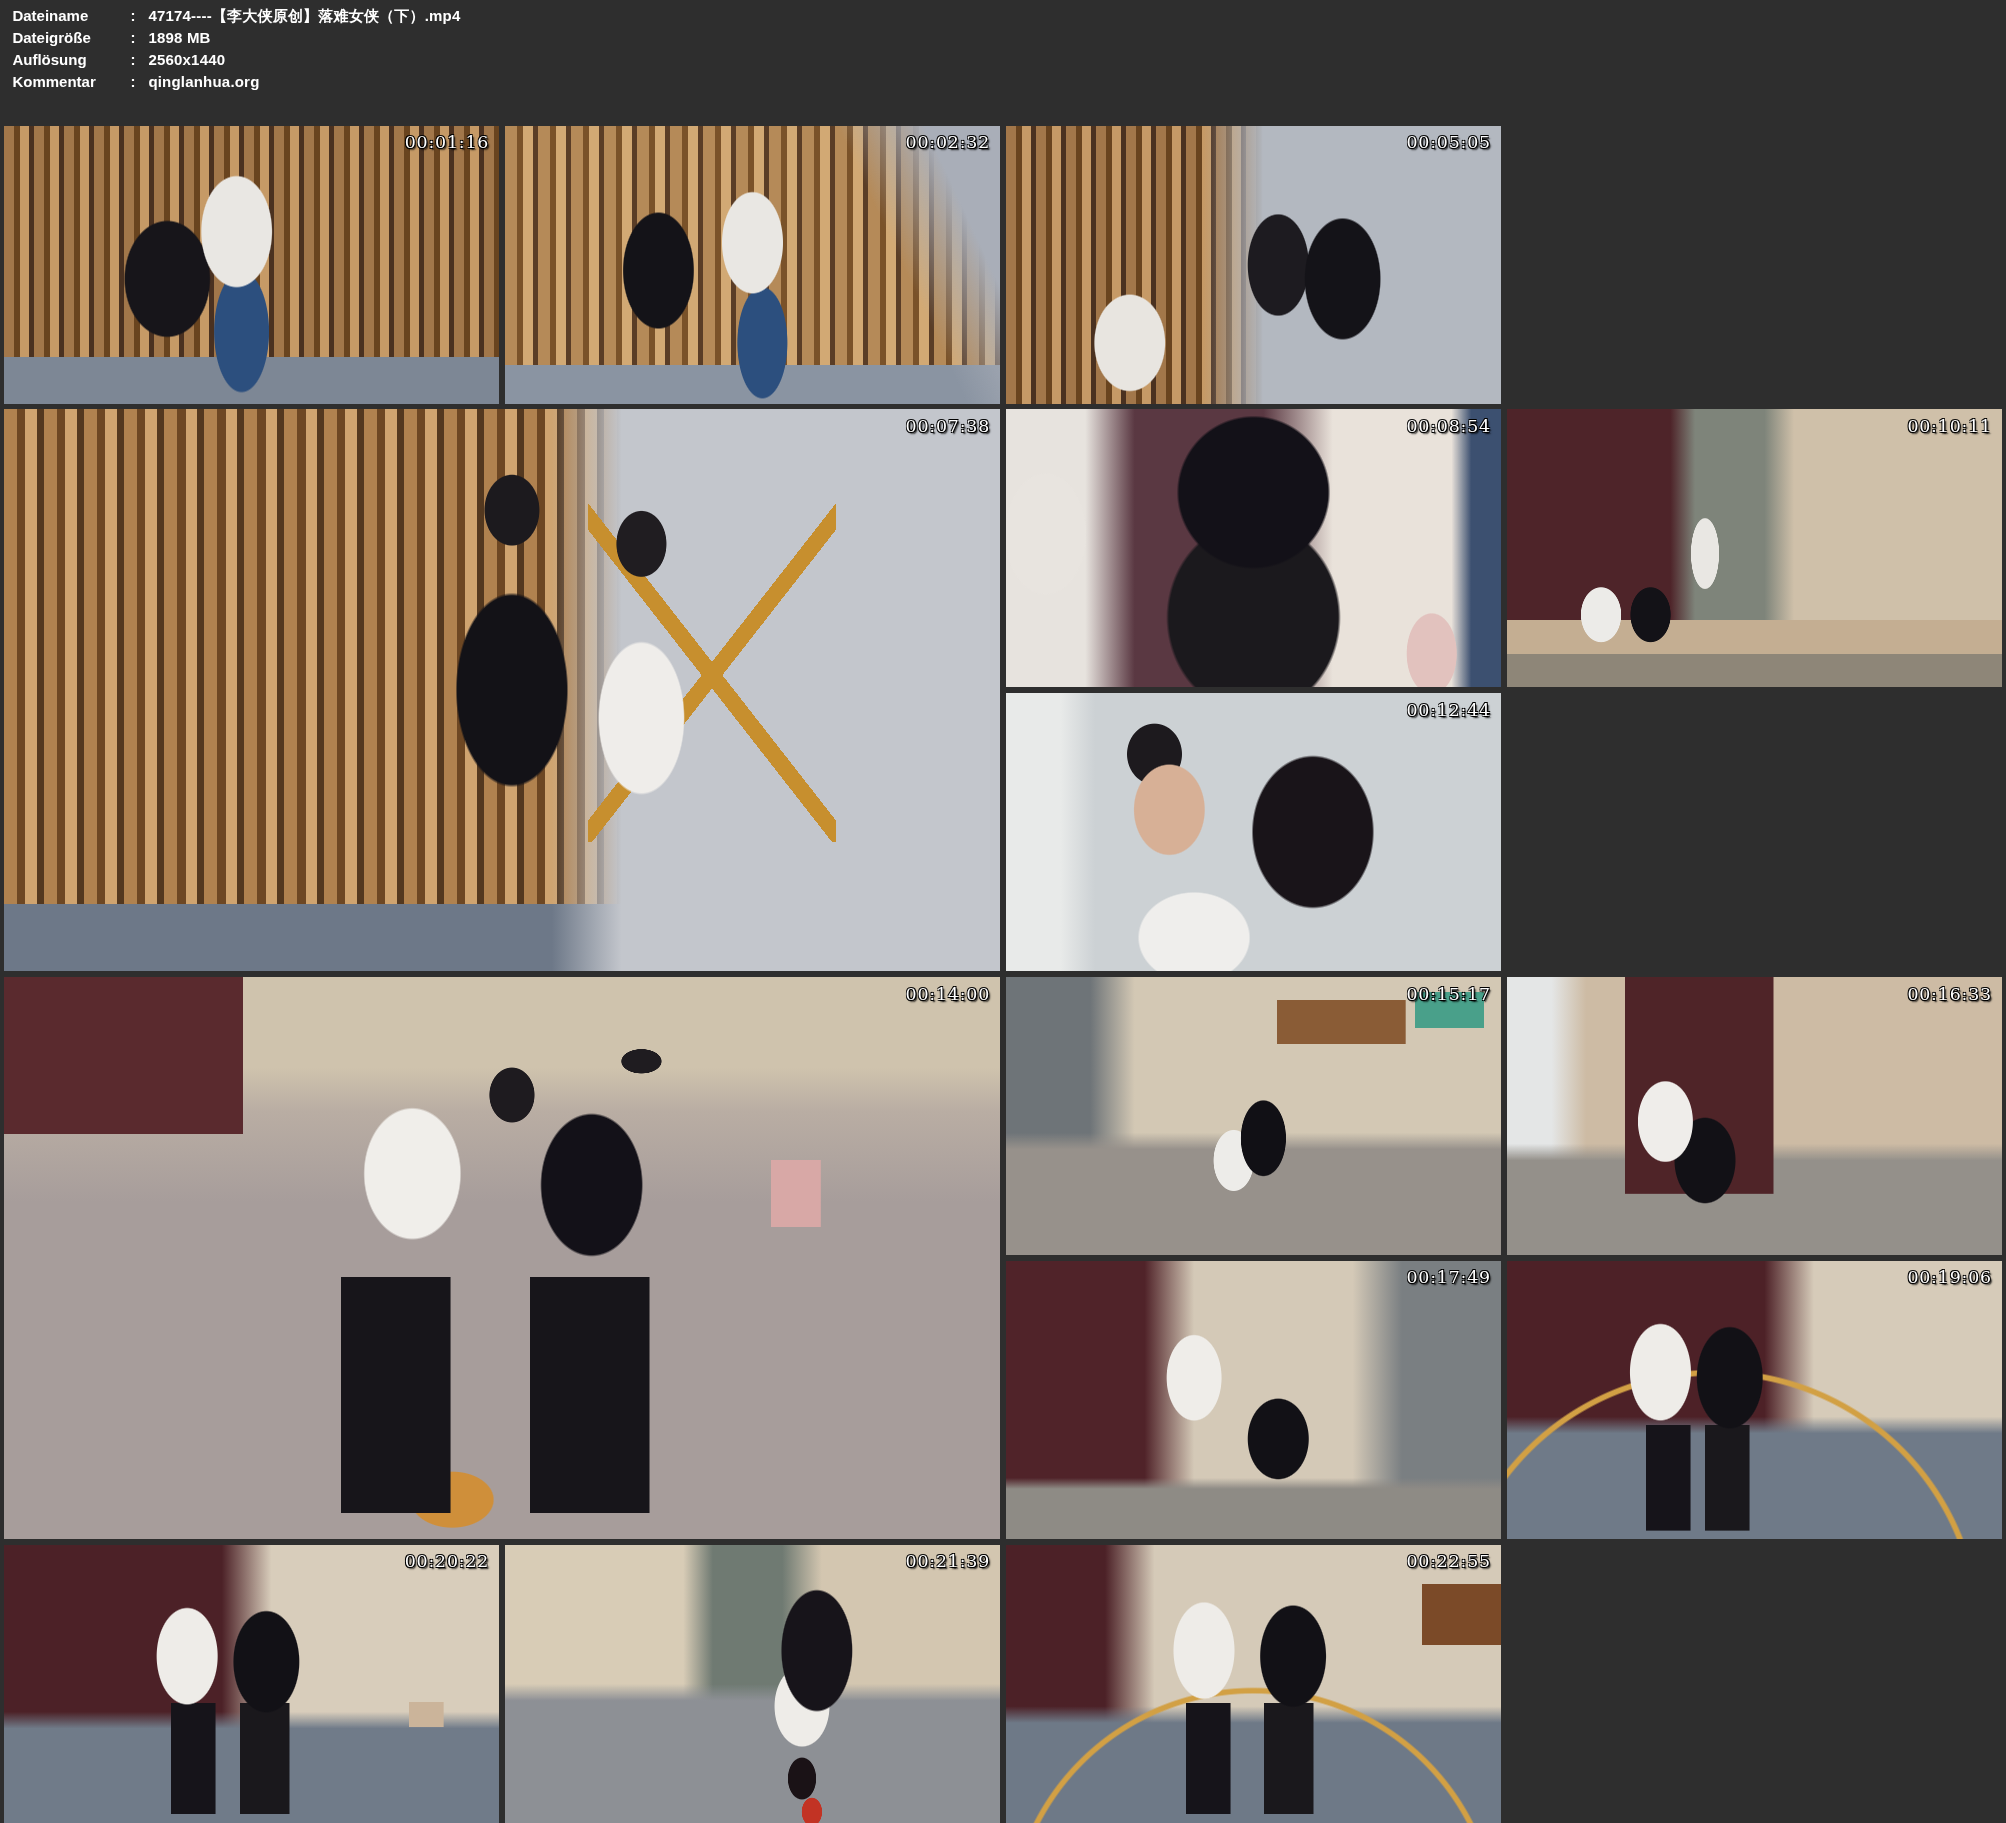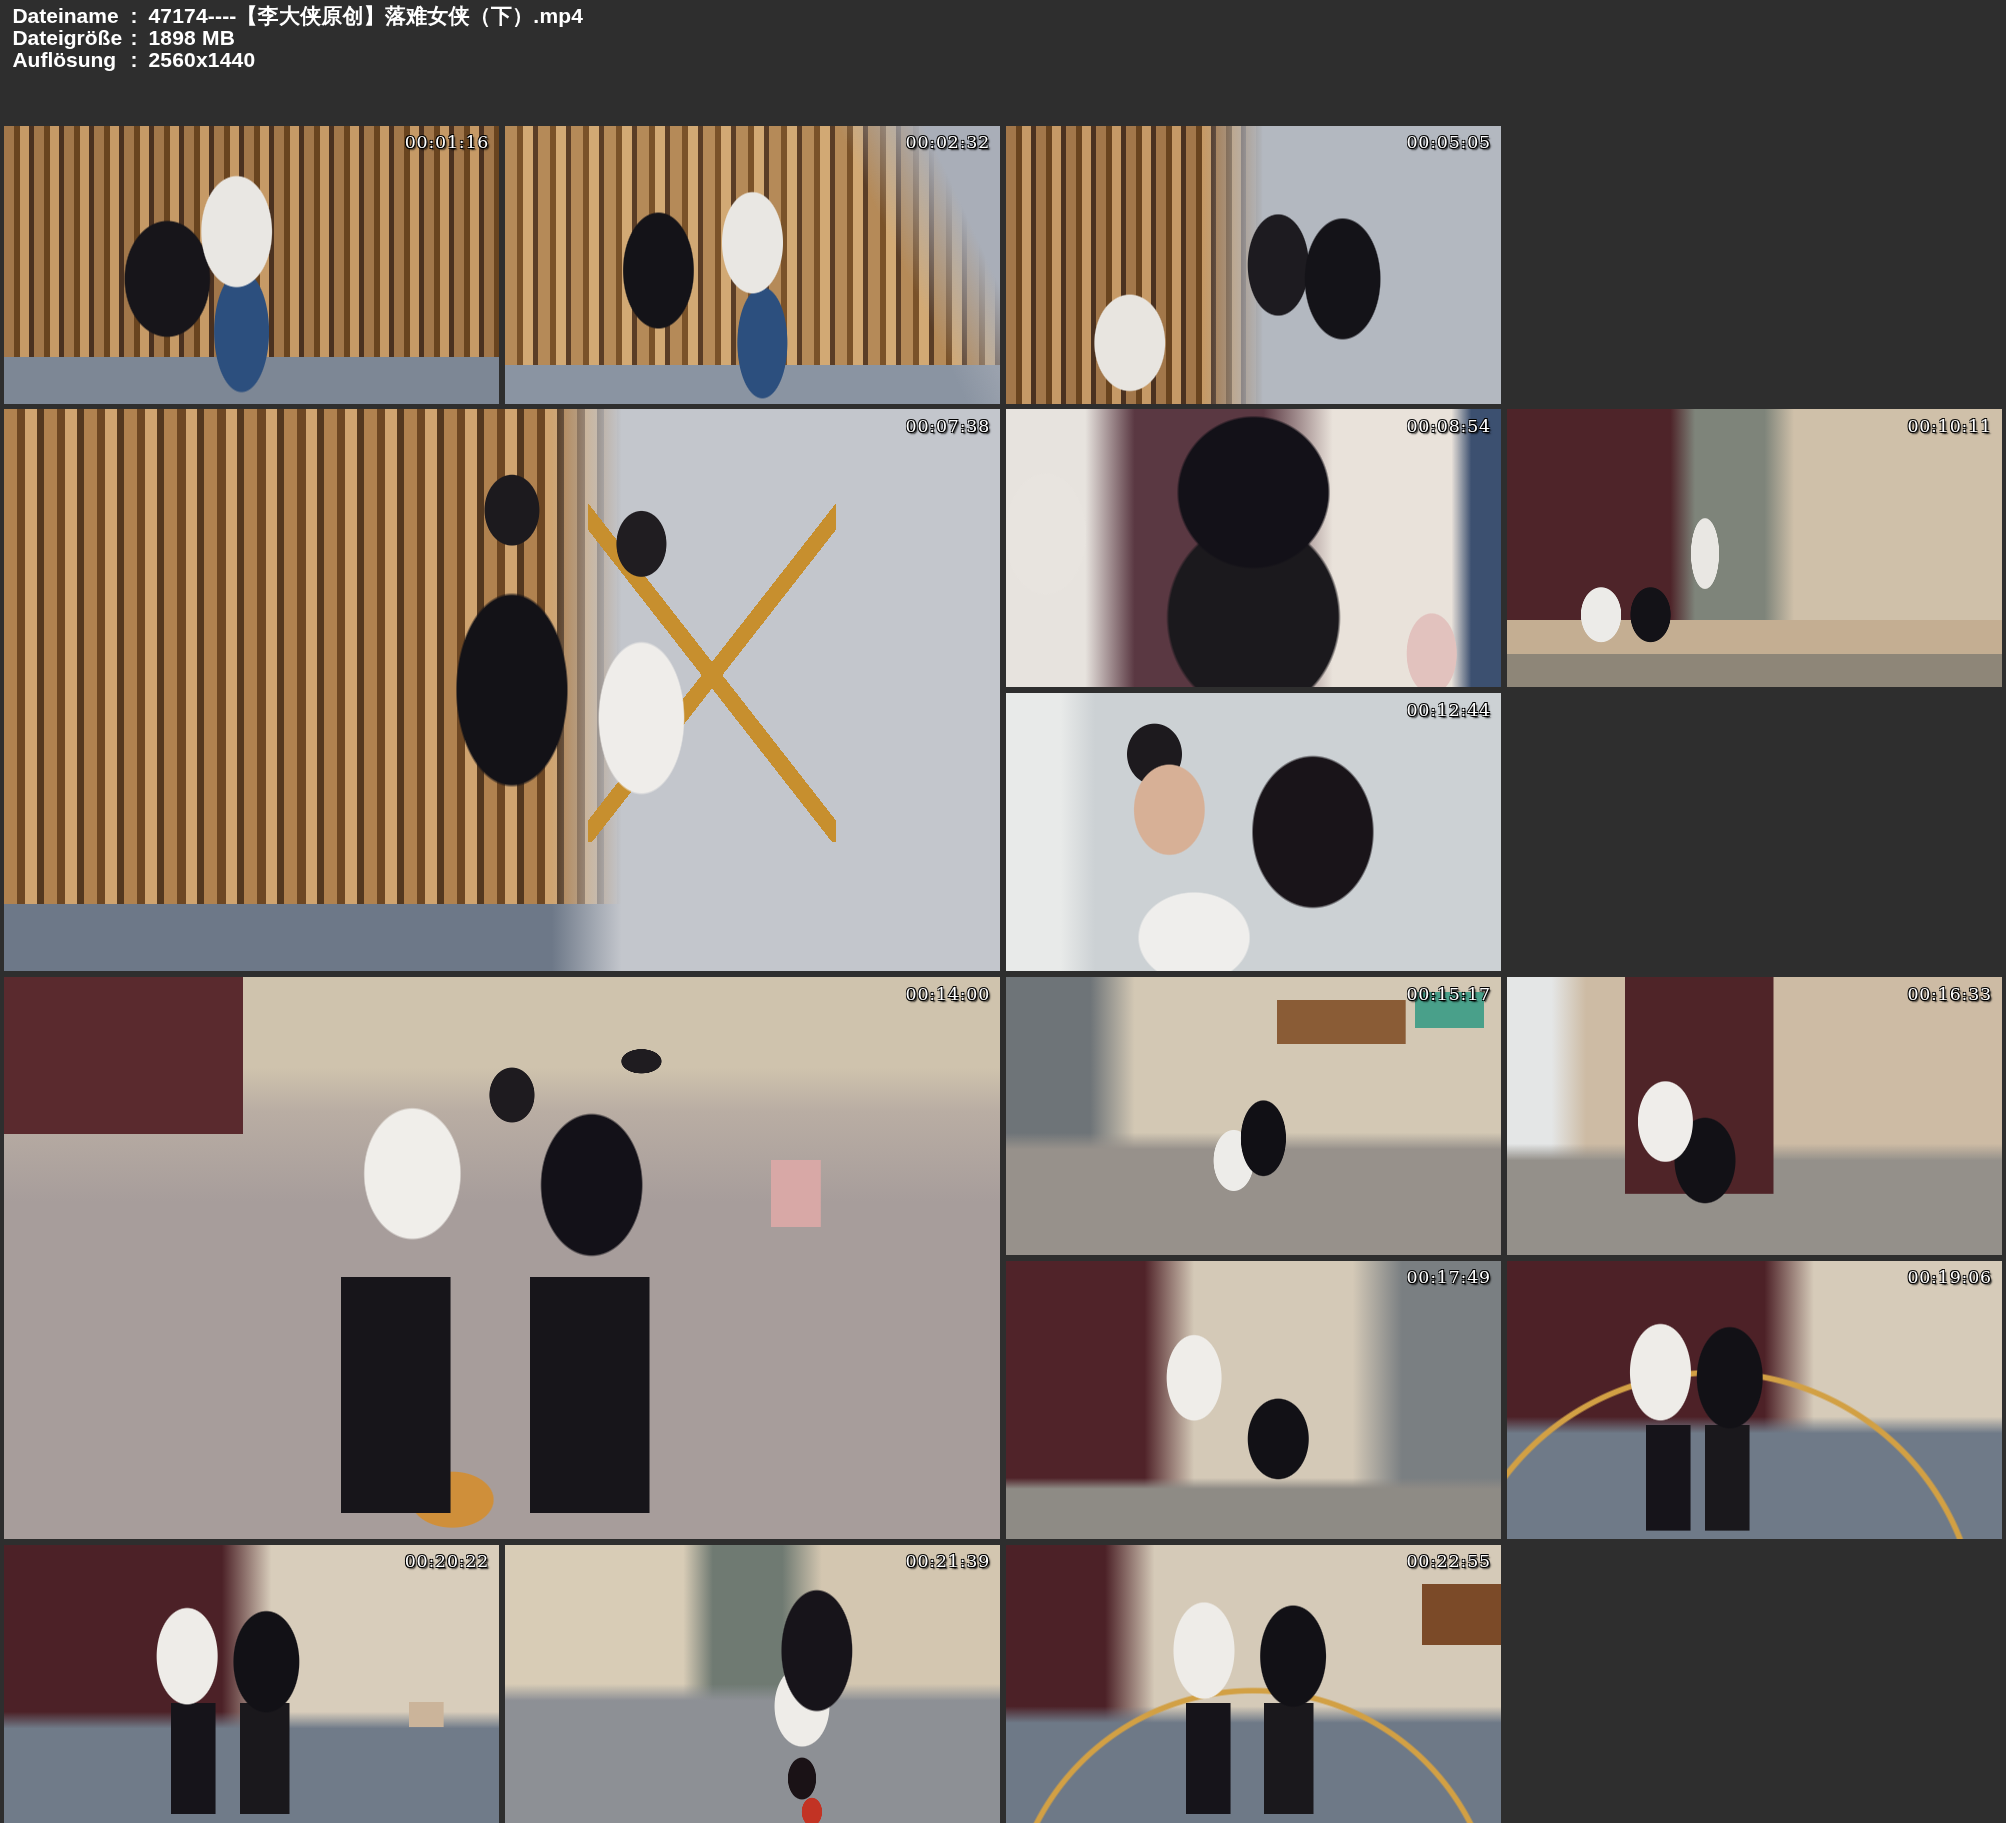--- a/index.html
+++ b/index.html
@@ -12,21 +12,21 @@
   .sheet{width:2006px;height:1823px;background:#2e2e2e;}
 
   
   .file-header{
     height:124px;
     padding:5px 0 0 12.4px;
     box-sizing:border-box;
     color:#ffffff;
   }
   .meta-row{
-    font-size:21px;
+    font-size:15px;
     font-weight:bold;
     line-height:22px;
     white-space:nowrap;
   }
   .meta-label{display:inline-block;width:118px;}
   .meta-colon{display:inline-block;width:18px;text-align:left;}
   .meta-value{letter-spacing:0.2px;}
 
   
   .grid{
@@ -72,20 +72,23 @@
   <div class="file-header">
     <div class="meta-row">
       <span class="meta-label">Dateiname</span><span class="meta-colon">:</span><span class="meta-value">47174----【李大侠原创】落难女侠（下）.mp4</span>
     </div>
     <div class="meta-row">
       <span class="meta-label">Dateigröße</span><span class="meta-colon">:</span><span class="meta-value">1898 MB</span>
     </div>
     <div class="meta-row">
       <span class="meta-label">Auflösung</span><span class="meta-colon">:</span><span class="meta-value">2560x1440</span>
     </div>
+    <div class="meta-row">
+      <span class="meta-label">Kommentar</span><span class="meta-colon">:</span><span class="meta-value">qinglanhua.org</span>
+    </div>
   </div>
 
   <div class="grid">
 
     <figure class="thumb" style="background:radial-gradient(58px 91px at 47% 38%,#e9e7e3 0 60%,rgba(0,0,0,0) 62%),radial-gradient(45px 99px at 48% 74%,#2c4f7e 0 60%,rgba(0,0,0,0) 62%),radial-gradient(70px 95px at 33% 55%,#17151a 0 60%,rgba(0,0,0,0) 62%),linear-gradient(180deg,rgba(0,0,0,0) 0 83%,#7d8795 83%),repeating-linear-gradient(90deg,#a2774a 0 10px,#69441f 10px 16.5px,#c69a66 16.5px 25px,#4a3120 25px 30px)">
       <figcaption class="ts">00:01:16</figcaption>
     </figure>
     <figure class="thumb" style="background:radial-gradient(50px 83px at 50% 42%,#e9e7e3 0 60%,rgba(0,0,0,0) 62%),radial-gradient(41px 91px at 52% 78%,#2c4f7e 0 60%,rgba(0,0,0,0) 62%),radial-gradient(58px 95px at 31% 52%,#141318 0 60%,rgba(0,0,0,0) 62%),linear-gradient(245deg,#a9aeb8 0 12%,rgba(0,0,0,0) 26%),linear-gradient(180deg,rgba(0,0,0,0) 0 86%,#8a94a2 86%),repeating-linear-gradient(90deg,#b58a58 0 11.6px,#7a5229 11.6px 18px,#d2a974 18px 28px,#5a3d26 28px 33px)">
       <figcaption class="ts">00:02:32</figcaption>
     </figure>

